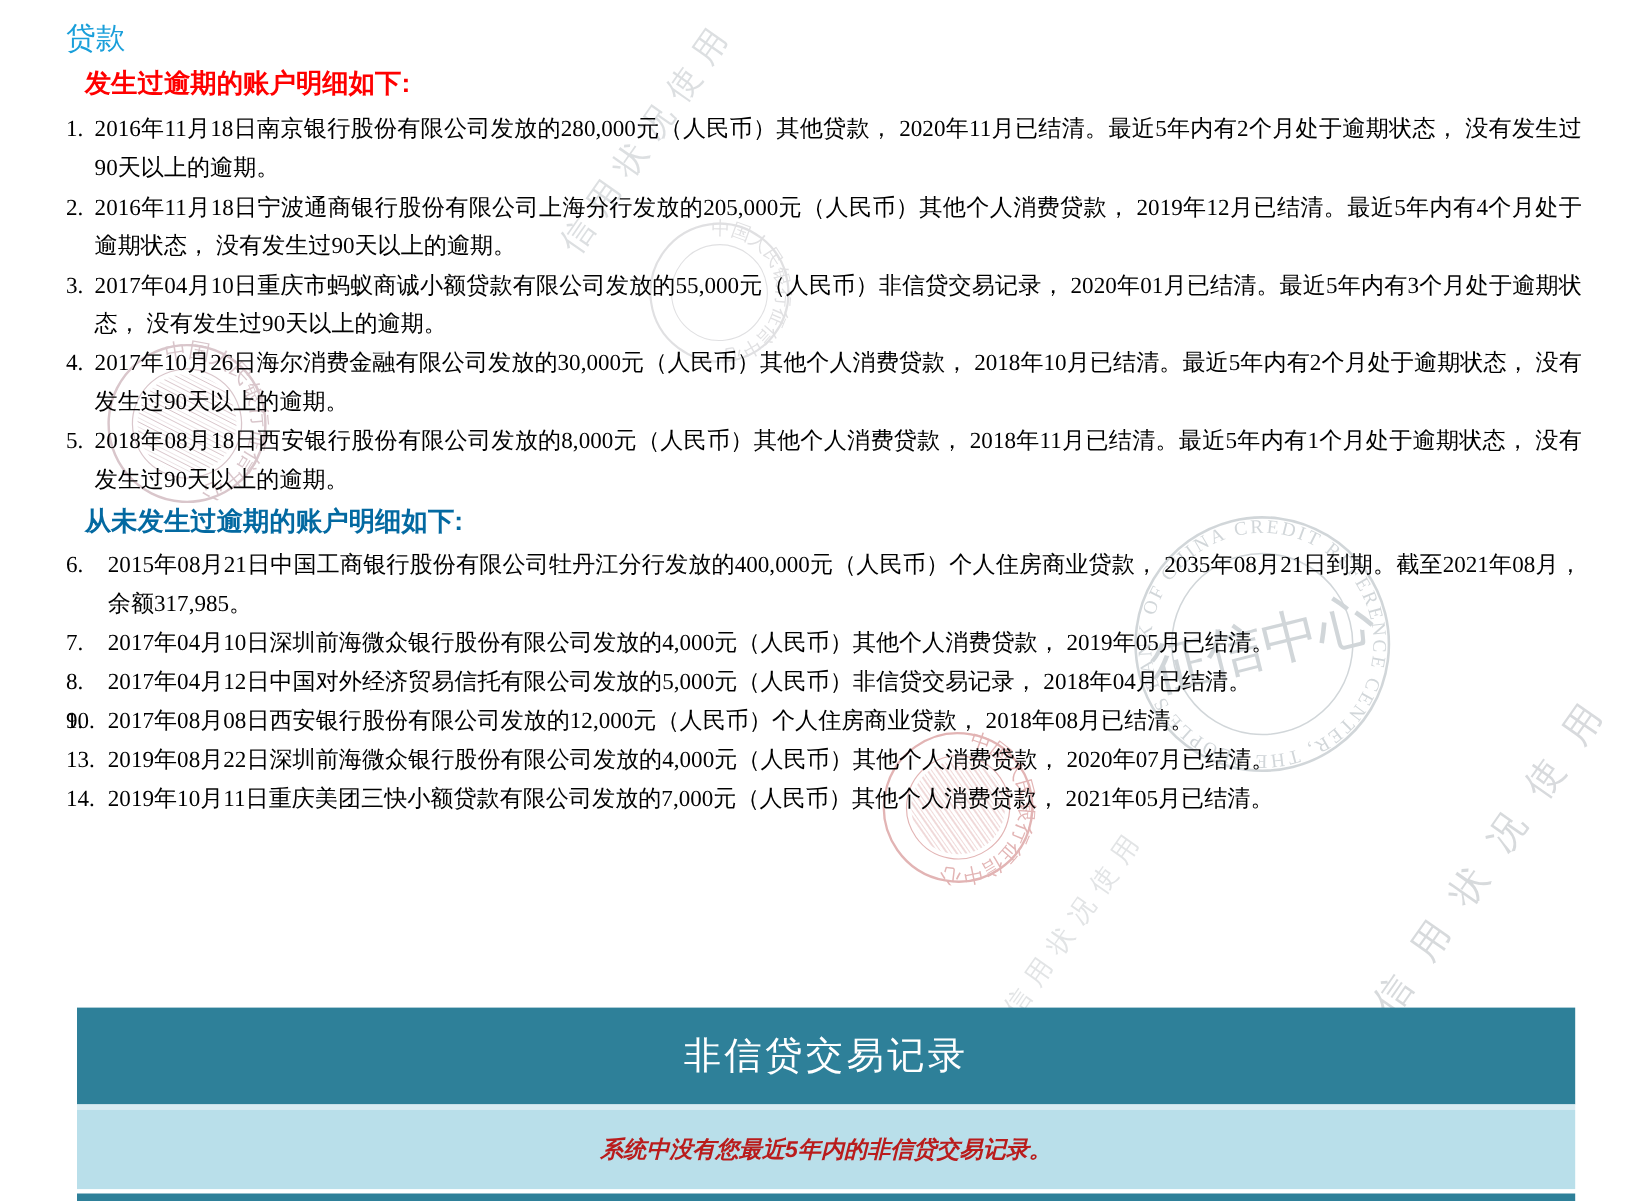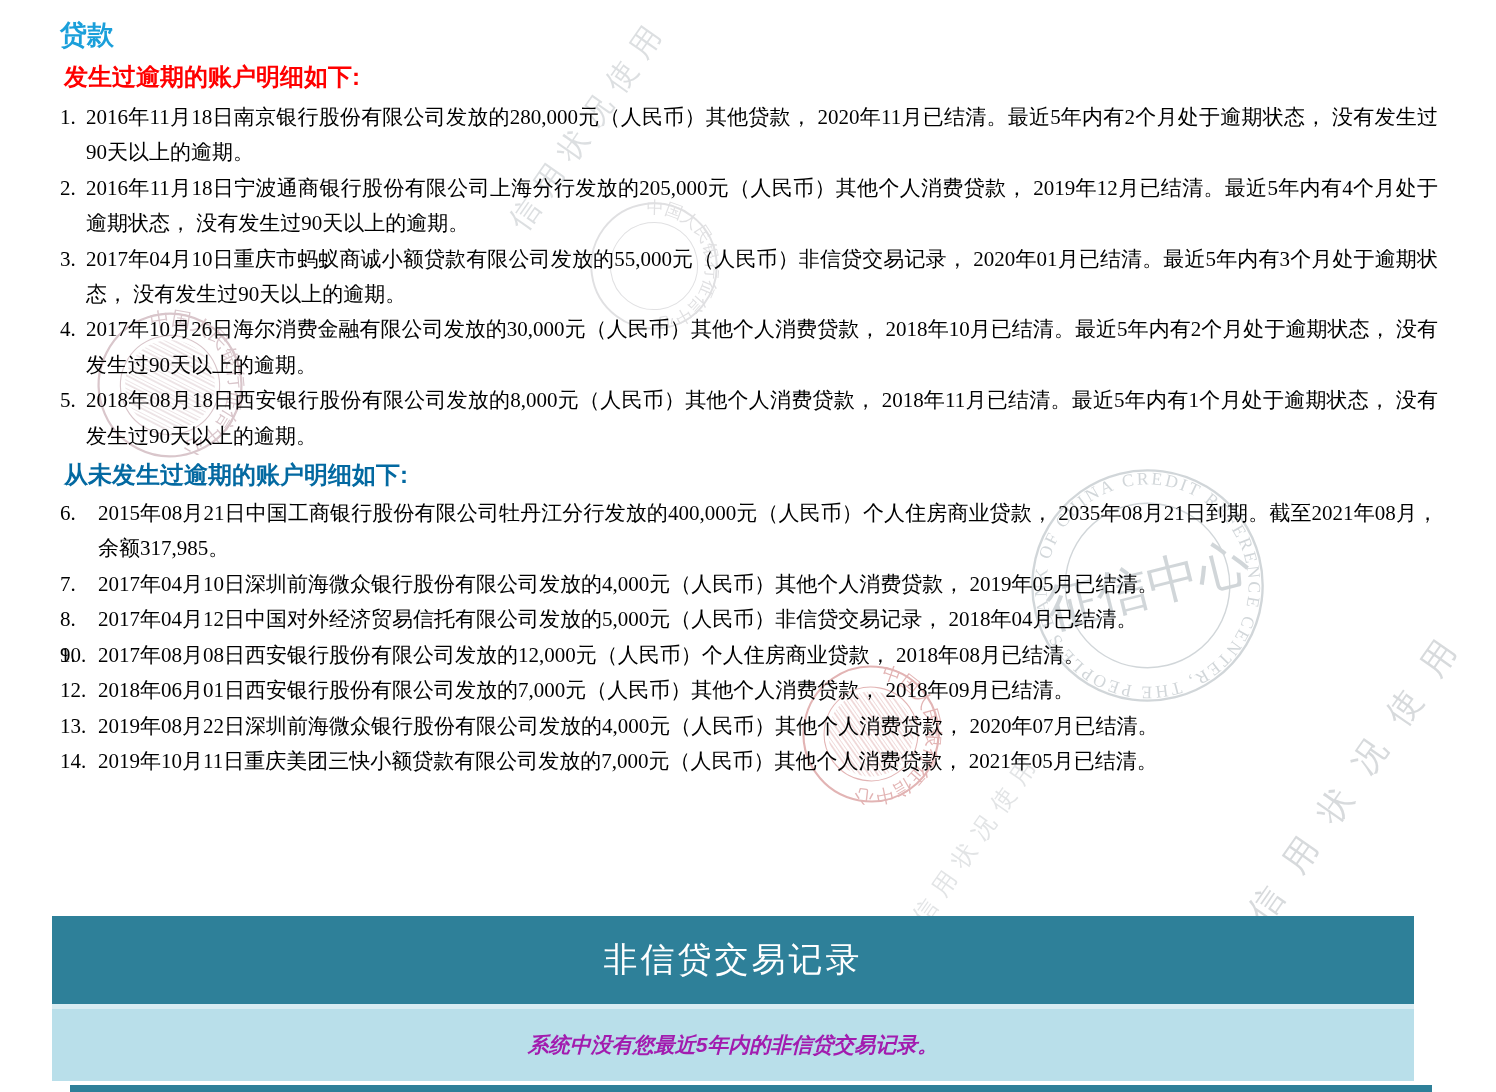--- a/index.html
+++ b/index.html
@@ -27,59 +27,59 @@
   .wm-d1 { left: 500px;  top: 215px; font-size: 30px; letter-spacing: 12px; opacity: .26; }
   .wm-d2 { left: 1238px; top: 905px; font-size: 34px; letter-spacing: 26px; opacity: .30; }
   .wm-d3 { left: 905px;  top: 912px; font-size: 24px; letter-spacing: 10px; opacity: .22; }
 
   
   .content { position: absolute; left: 60px; top: 18px; width: 1378px; z-index: 1; }
 
   .loans-title {
     margin: 0 0 10px 0;
     font-family: "Liberation Sans", "DejaVu Sans", sans-serif;
-    font-size: 27px; font-weight: 700; line-height: 34px;
+    font-size: 27px; font-weight: 400; line-height: 34px;
     color: #1a9fda;
   }
   .sub-heading {
-    margin: 0 0 8px 4px;
+    margin: 0 0 8px 17px;
     font-family: "Liberation Sans", "DejaVu Sans", sans-serif;
     font-size: 24px; font-weight: 700; line-height: 30px;
   }
   .sub-heading.red { color: #ff0000; }
   .sub-heading.black { color: #0369a1; margin-top: 6px; margin-bottom: 6px; }
 
   .loan-list { margin: 0; padding: 0; }
   .loan-item {
     position: relative;
     font-size: 21px; line-height: 35.4px;
     text-align: justify;
   }
   .loan-list.tight .loan-item { padding-left: 26px; }
   .loan-list.wide  .loan-item { padding-left: 38px; }
   .loan-item .num { position: absolute; left: 0; top: 0; }
 
   
-  .banner { position: absolute; left: 52px; top: 916px; width: 1362px; z-index: 1; }
+  .banner { position: absolute; left: 70px; top: 916px; width: 1362px; z-index: 1; }
   .banner-header {
     height: 88px; background: #2e8099;
     display: flex; align-items: center; justify-content: center;
   }
   .banner-title {
     font-family: "Liberation Sans", "DejaVu Sans", sans-serif;
     font-size: 34px; color: #ffffff; letter-spacing: 3px;
   }
   .banner-sep { height: 5px; background: #d8ecf2; }
   .banner-body {
     height: 72px; background: #b9dfea;
     display: flex; align-items: center; justify-content: center;
   }
   .banner-msg {
     font-family: "Liberation Sans", "DejaVu Sans", sans-serif;
-    font-size: 21px; font-weight: 700; font-style: italic; color: #a21caf;
+    font-size: 21px; font-weight: 700; font-style: italic; color: #b91c1c;
   }
   .bottom-strip {
     position: absolute; left: 70px; top: 1085px;
     width: 1362px; height: 7px; background: #2e8099; z-index: 1;
   }
 </style>
 </head>
 <body>
 
 <div class="page">
@@ -151,21 +151,20 @@
     </div>
 
     <h2 class="sub-heading black">从未发生过逾期的账户明细如下:</h2>
 
     <div class="loan-list wide">
       <div class="loan-item"><span class="num">6.</span><span>2015年08月21日中国工商银行股份有限公司牡丹江分行发放的400,000元（人民币）个人住房商业贷款， 2035年08月21日到期。截至2021年08月， 余额317,985。</span></div>
       <div class="loan-item"><span class="num">7.</span><span>2017年04月10日深圳前海微众银行股份有限公司发放的4,000元（人民币）其他个人消费贷款， 2019年05月已结清。</span></div>
       <div class="loan-item"><span class="num">8.</span><span>2017年04月12日中国对外经济贸易信托有限公司发放的5,000元（人民币）非信贷交易记录， 2018年04月已结清。</span></div>
       <div class="loan-item"><span class="num">9.</span></div>
       <div class="loan-item"><span class="num">10.</span><span>2017年08月08日西安银行股份有限公司发放的12,000元（人民币）个人住房商业贷款， 2018年08月已结清。</span></div>
-      <div class="loan-item"><span class="num">12.</span><span>2018年06月01日西安银行股份有限公司发放的7,000元（人民币）其他个人消费贷款， 2018年09月已结清。</span></div>
       <div class="loan-item"><span class="num">13.</span><span>2019年08月22日深圳前海微众银行股份有限公司发放的4,000元（人民币）其他个人消费贷款， 2020年07月已结清。</span></div>
       <div class="loan-item"><span class="num">14.</span><span>2019年10月11日重庆美团三快小额贷款有限公司发放的7,000元（人民币）其他个人消费贷款， 2021年05月已结清。</span></div>
     </div>
   </div>
 
   <div class="banner">
     <div class="banner-header">
       <span class="banner-title">非信贷交易记录</span>
     </div>
     <div class="banner-sep"></div>

